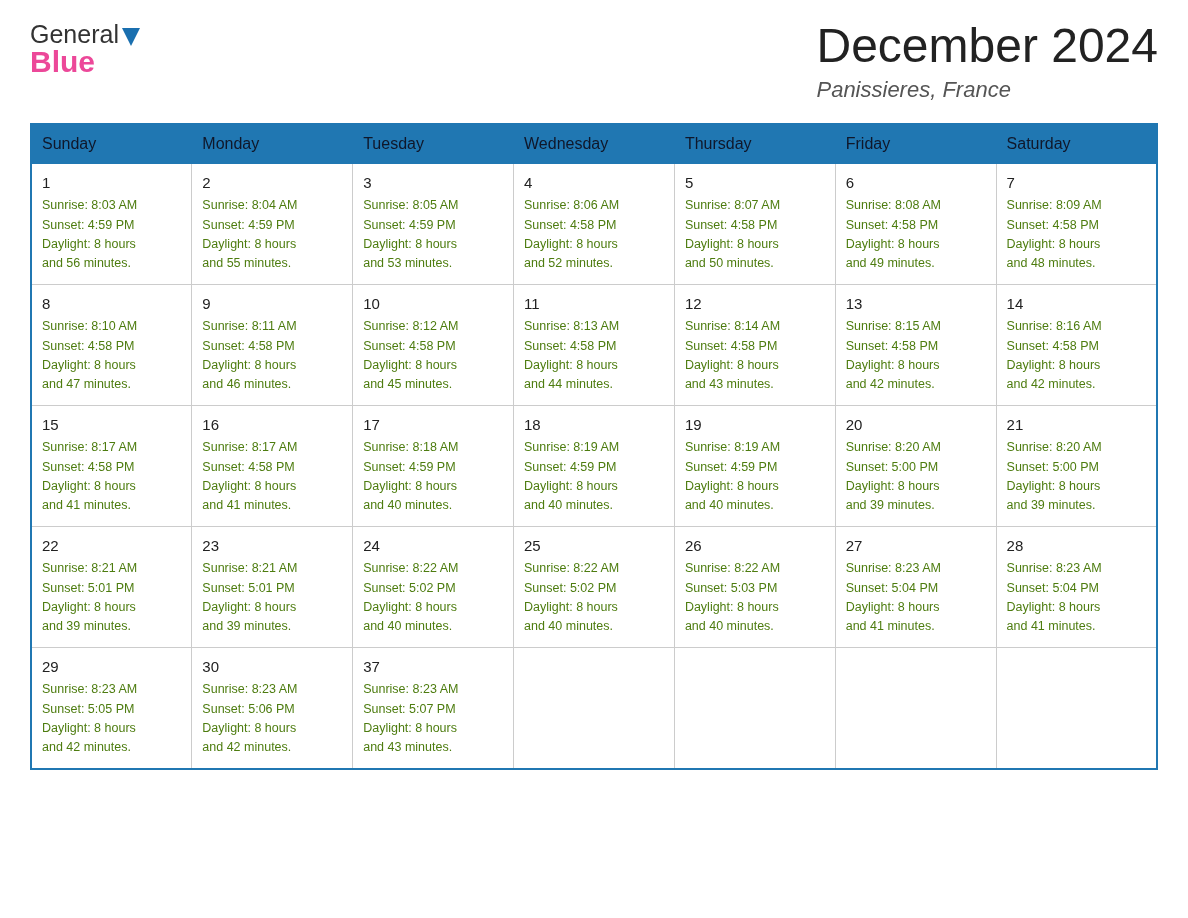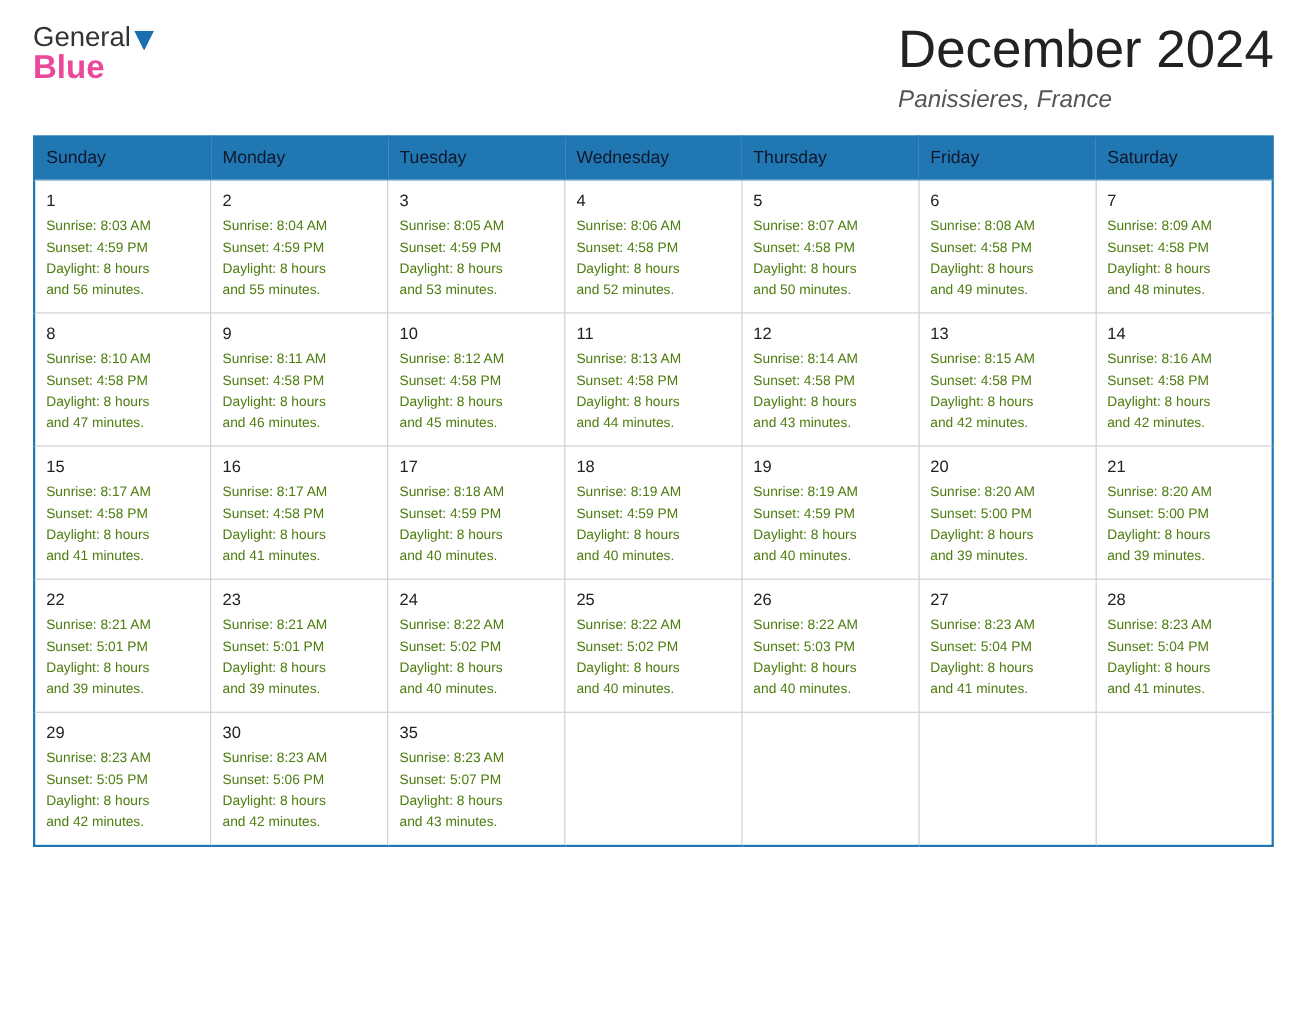--- a/index.html
+++ b/index.html
@@ -276,21 +276,21 @@
       <tr>
         <td>
           <span class="day-number">29</span>
           <div class="day-info">Sunrise: 8:23 AM<br>Sunset: 5:05 PM<br>Daylight: 8 hours<br>and 42 minutes.</div>
         </td>
         <td>
           <span class="day-number">30</span>
           <div class="day-info">Sunrise: 8:23 AM<br>Sunset: 5:06 PM<br>Daylight: 8 hours<br>and 42 minutes.</div>
         </td>
         <td>
-          <span class="day-number">35</span>
+          <span class="day-number">37</span>
           <div class="day-info">Sunrise: 8:23 AM<br>Sunset: 5:07 PM<br>Daylight: 8 hours<br>and 43 minutes.</div>
         </td>
         <td></td>
         <td></td>
         <td></td>
         <td></td>
       </tr>
     </tbody>
 </table>
 

